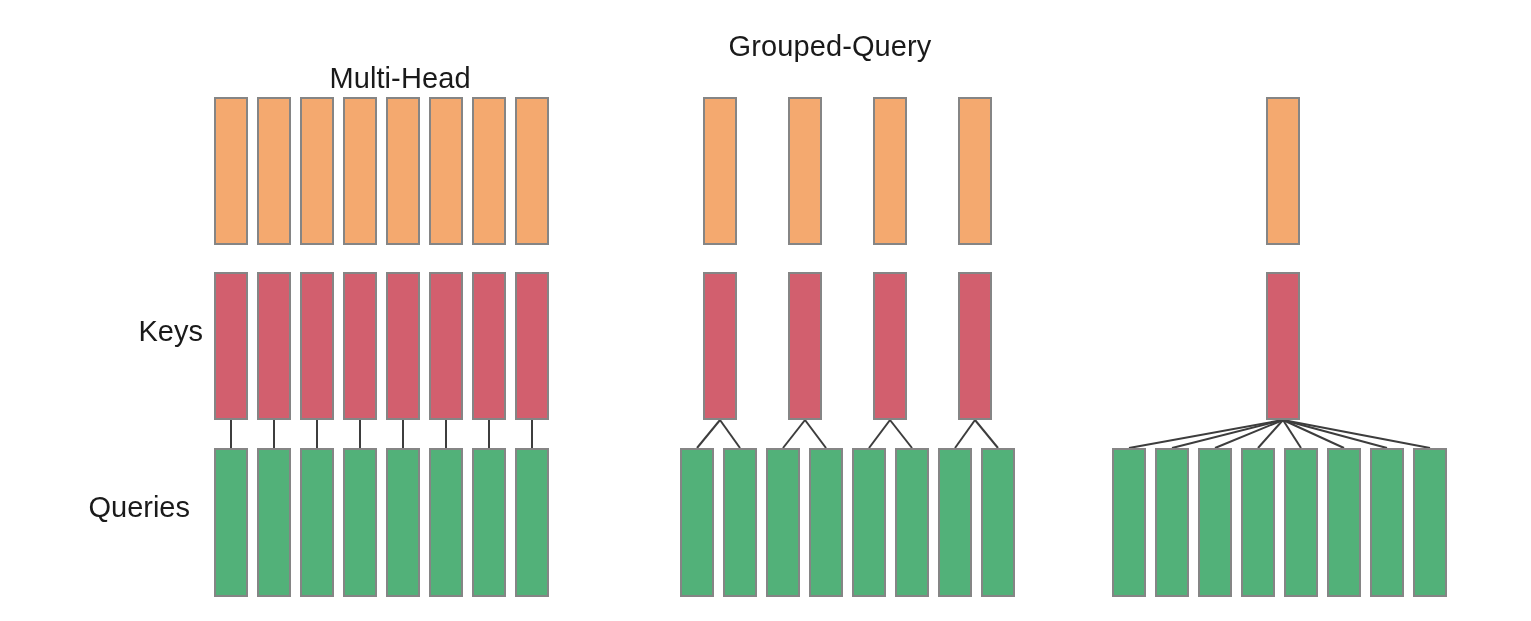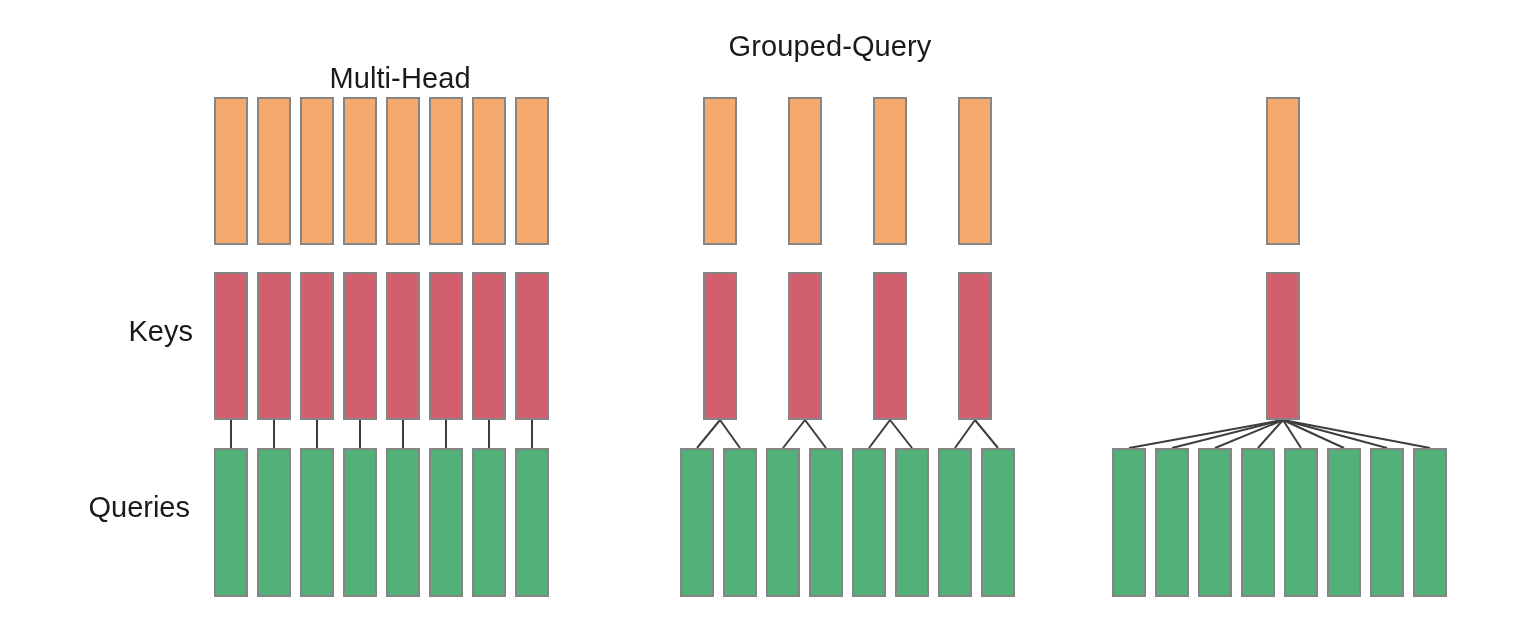--- a/index.html
+++ b/index.html
@@ -57,21 +57,21 @@
     stroke: #3d3d3d;
     stroke-width: 2;
     vector-effect: non-scaling-stroke;
   }
 </style>
 </head>
 <body>
 
 <div id="canvas">
 
-  <div class="row-label" style="left: 3px; width: 190px; top: 317px;">Keys</div>
+  <div class="row-label" style="left: 13px; width: 190px; top: 317px;">Keys</div>
   <div class="row-label" style="left: 0px; width: 190px; top: 493px;">Queries</div>
 
   <div class="panel-title" style="left: 200px; width: 400px; top: 32px; margin-top: 32px;">Multi-Head</div>
   <div class="panel-title" style="left: 630px; width: 400px; top: 32px;">Grouped-Query</div>
 
   <svg class="links" id="links-svg">
       <line x1="231" y1="420" x2="231" y2="448"></line>
       <line x1="274" y1="420" x2="274" y2="448"></line>
       <line x1="317" y1="420" x2="317" y2="448"></line>
       <line x1="360" y1="420" x2="360" y2="448"></line>

